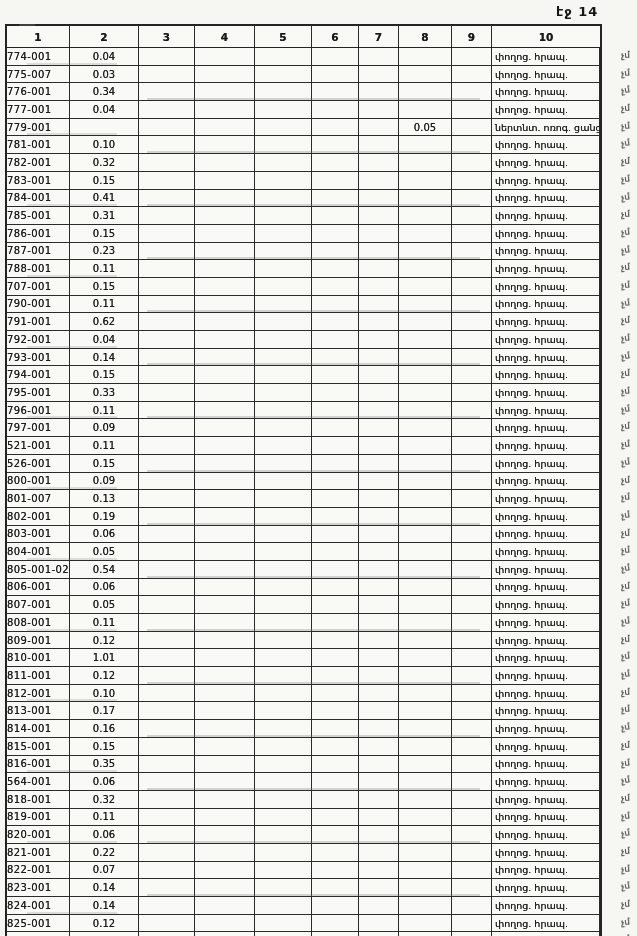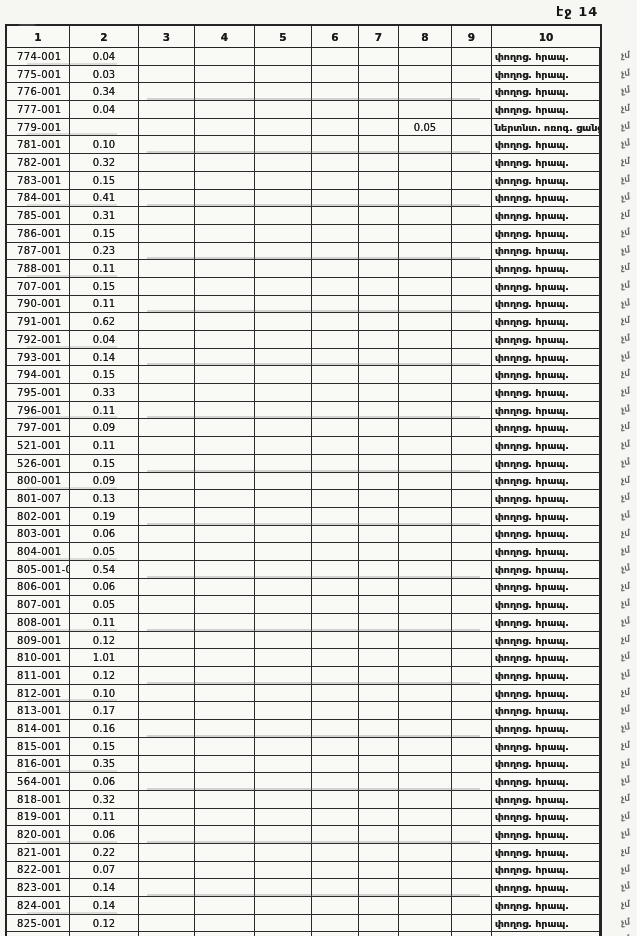--- a/index.html
+++ b/index.html
@@ -44,23 +44,23 @@
     overflow:hidden;white-space:nowrap;
     display:flex;align-items:center;
     font-size:10px;
     text-shadow:0 0 .4px #333;
   }
   .cell:last-child{border-right:none;}
   .hcell{
     justify-content:center;
     font-size:10.5px;font-weight:bold;color:#1a1a1a;
   }
-  .c1{padding-left:10px;justify-content:flex-start;letter-spacing:.4px;}
+  .c1{padding-left:0;justify-content:flex-start;letter-spacing:.4px;}
   .c2,.c8{justify-content:center;}
-  .c10{padding-left:3px;justify-content:flex-start;font-size:9.5px;font-weight:700;}
+  .c10{padding-left:3px;justify-content:flex-start;font-size:9.5px;font-weight:400;}
   .mark{
     position:absolute;right:-30px;top:2px;
     font-size:8.5px;color:#4a4a4a;
     transform:rotate(-6deg);
     text-shadow:0 0 .6px #555;
     filter:blur(.2px);
   }
   .corner-artifact{
     position:absolute;left:10px;top:-2px;width:16px;height:5px;
     border-top:2px solid rgba(90,90,90,.5);
@@ -94,21 +94,21 @@
         <div class="cell c4"></div>
         <div class="cell c5"></div>
         <div class="cell c6"></div>
         <div class="cell c7"></div>
         <div class="cell c8"></div>
         <div class="cell c9"></div>
         <div class="cell c10">փողոց. հրապ.</div>
         <span class="mark" style="transform: rotate(-4deg);">չմ</span>
       </div>
       <div class="row">
-        <div class="cell c1">775-001</div>
+        <div class="cell c1">775-007</div>
         <div class="cell c2">0.03</div>
         <div class="cell c3"></div>
         <div class="cell c4"></div>
         <div class="cell c5"></div>
         <div class="cell c6"></div>
         <div class="cell c7"></div>
         <div class="cell c8"></div>
         <div class="cell c9"></div>
         <div class="cell c10">փողոց. հրապ.</div>
         <span class="mark" style="transform: rotate(-7deg);">չմ</span>

